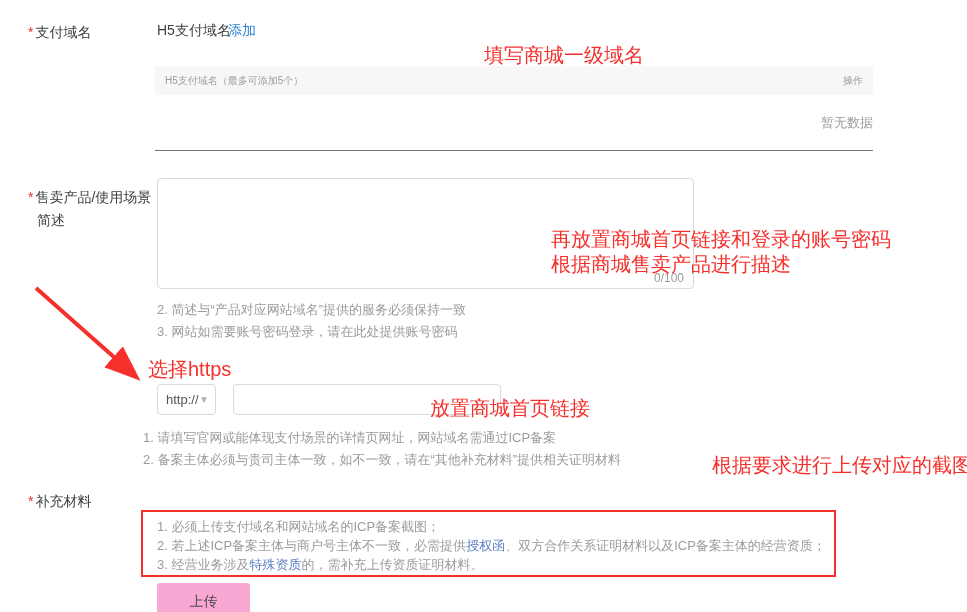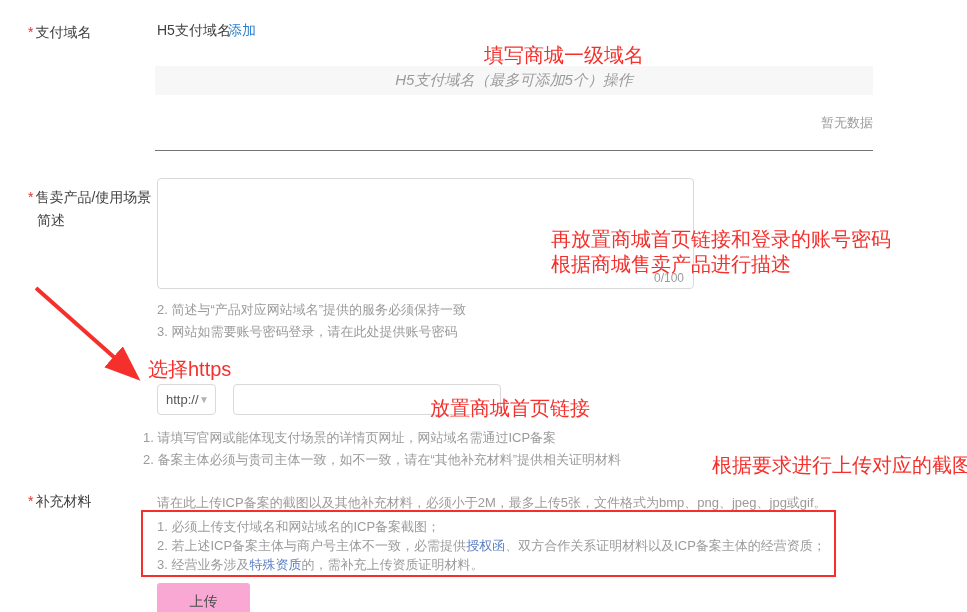--- a/index.html
+++ b/index.html
@@ -11,22 +11,22 @@
   body{font-family:"Liberation Sans","DejaVu Sans",sans-serif;}
   .canvas{position:relative;width:967px;height:612px;background:#fff;overflow:hidden;}
   .abs{position:absolute;}
   .lbl{font-size:14px;color:var(--label);line-height:23px;}
   .ast{color:var(--ast);margin-right:2px;}
   .field-title{font-size:14px;color:#3f3f3f;}
   .link{color:var(--blue);cursor:pointer;font-size:14px;}
   .inline-link{color:var(--inline-blue);cursor:pointer;}
   .ann{color:var(--red);font-size:20px;white-space:nowrap;}
   .tbl{left:155px;width:718px;}
-  .tbl-head{display:flex;justify-content:center;align-items:center;height:29px;
-    background:var(--thbg);color:var(--muted);font-size:15px;padding:0 10px;box-sizing:border-box;font-style:italic;}
+  .tbl-head{display:flex;justify-content:space-between;align-items:center;height:29px;
+    background:var(--thbg);color:var(--muted);font-size:10px;padding:0 10px;box-sizing:border-box;}
   .tbl-empty{height:55px;display:flex;align-items:center;justify-content:flex-end;
     color:var(--muted);font-size:13px;border-bottom:1px solid #737373;}
   .ta-wrap{left:157px;top:178px;width:537px;height:111px;}
   textarea.ta{width:100%;height:100%;box-sizing:border-box;border:1px solid var(--border);
     border-radius:4px;resize:none;outline:none;font-family:inherit;font-size:13px;padding:8px;}
   .counter{position:absolute;right:10px;bottom:4px;font-size:12px;color:var(--muted);}
   .tips{font-size:13px;color:var(--muted);line-height:22px;}
   .sel{left:157px;top:384px;width:59px;height:31px;border:1px solid var(--border);border-radius:4px;
     box-sizing:border-box;display:flex;align-items:center;justify-content:space-between;
     padding:0 6px 0 8px;font-size:13px;color:#555;background:#fff;cursor:pointer;}
@@ -102,21 +102,20 @@
   <div class="abs tips" style="left:143px;top:427px;">
     <div>1. 请填写官网或能体现支付场景的详情页网址，网站域名需通过ICP备案</div>
     <div>2. 备案主体必须与贵司主体一致，如不一致，请在“其他补充材料”提供相关证明材料</div>
   </div>
 
   <div class="abs ann" style="left:712px;top:452px;">根据要求进行上传对应的截图</div>
 
   <div class="abs lbl" style="left:28px;top:490px;">
     <span class="ast">*</span><span>补充材料</span>
   </div>
-  <div class="abs tips" style="left:157px;top:492px;white-space:nowrap;">请在此上传ICP备案的截图以及其他补充材料，必须小于2M，最多上传5张，文件格式为bmp、png、jpeg、jpg或gif。</div>
 
   <div class="abs redbox"></div>
 
   <div class="abs rules" style="left:157px;top:517px;white-space:nowrap;">
     <div>1. 必须上传支付域名和网站域名的ICP备案截图；</div>
     <div>
       <span>2. 若上述ICP备案主体与商户号主体不一致，必需提供</span><a class="inline-link">授权函</a><span>、双方合作关系证明材料以及ICP备案主体的经营资质；</span>
     </div>
     <div>
       <span>3. 经营业务涉及</span><a class="inline-link">特殊资质</a><span>的，需补充上传资质证明材料。</span>

